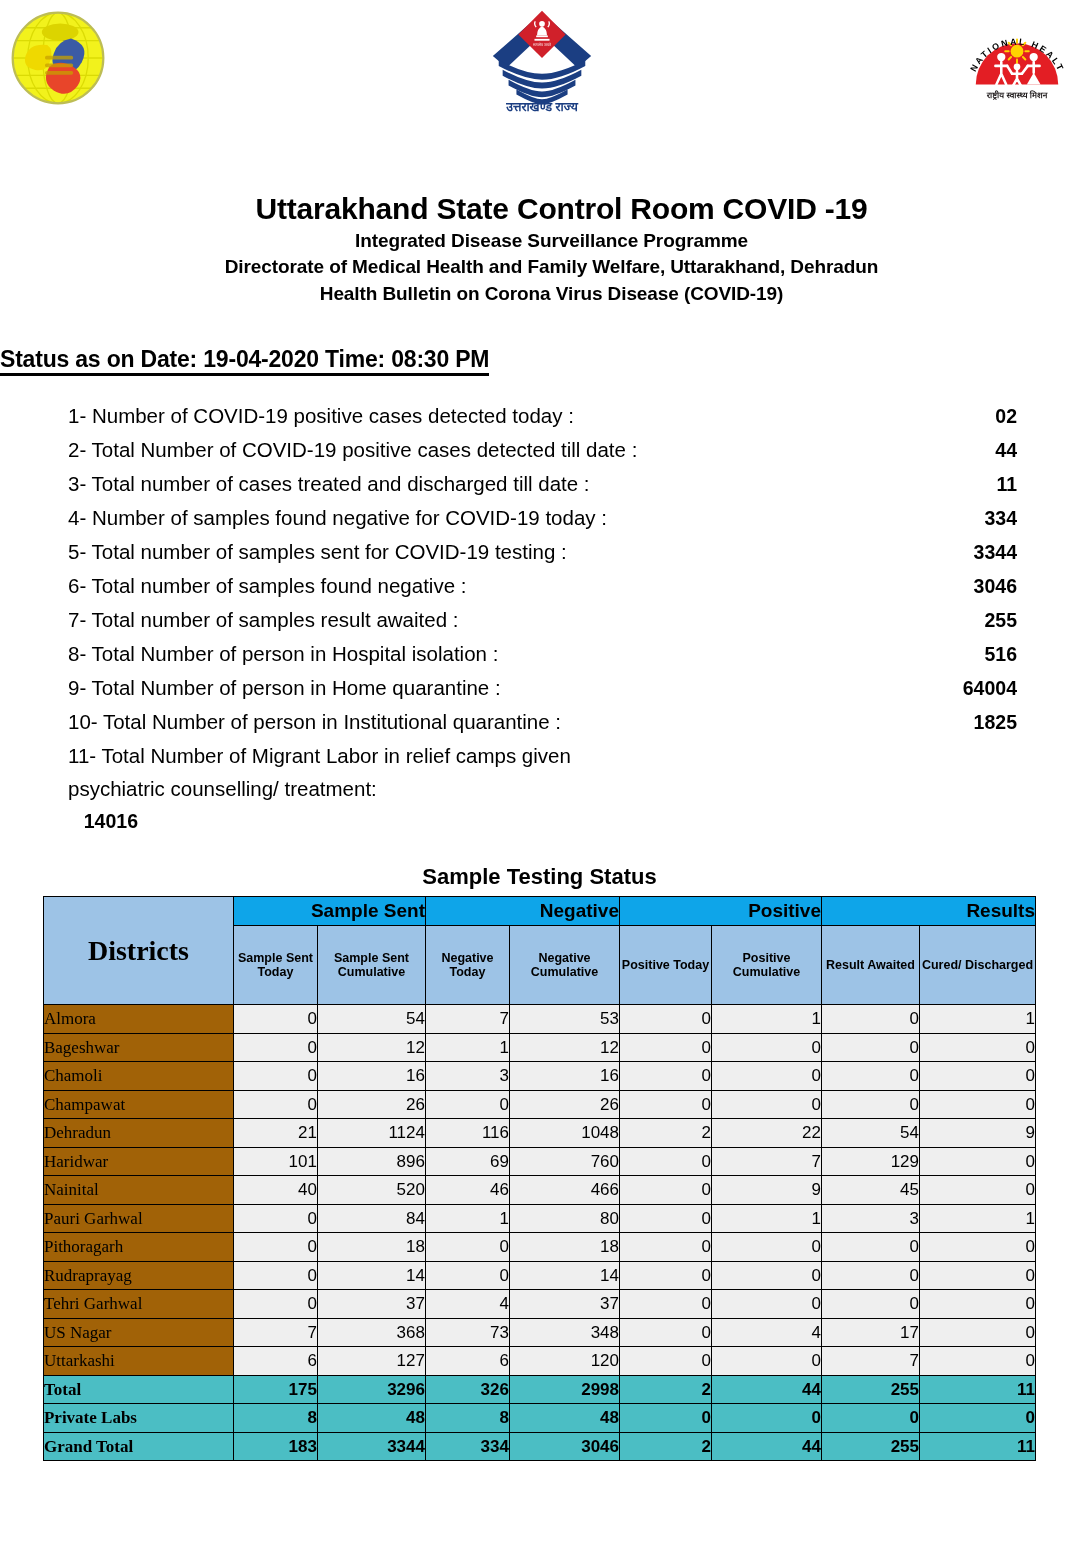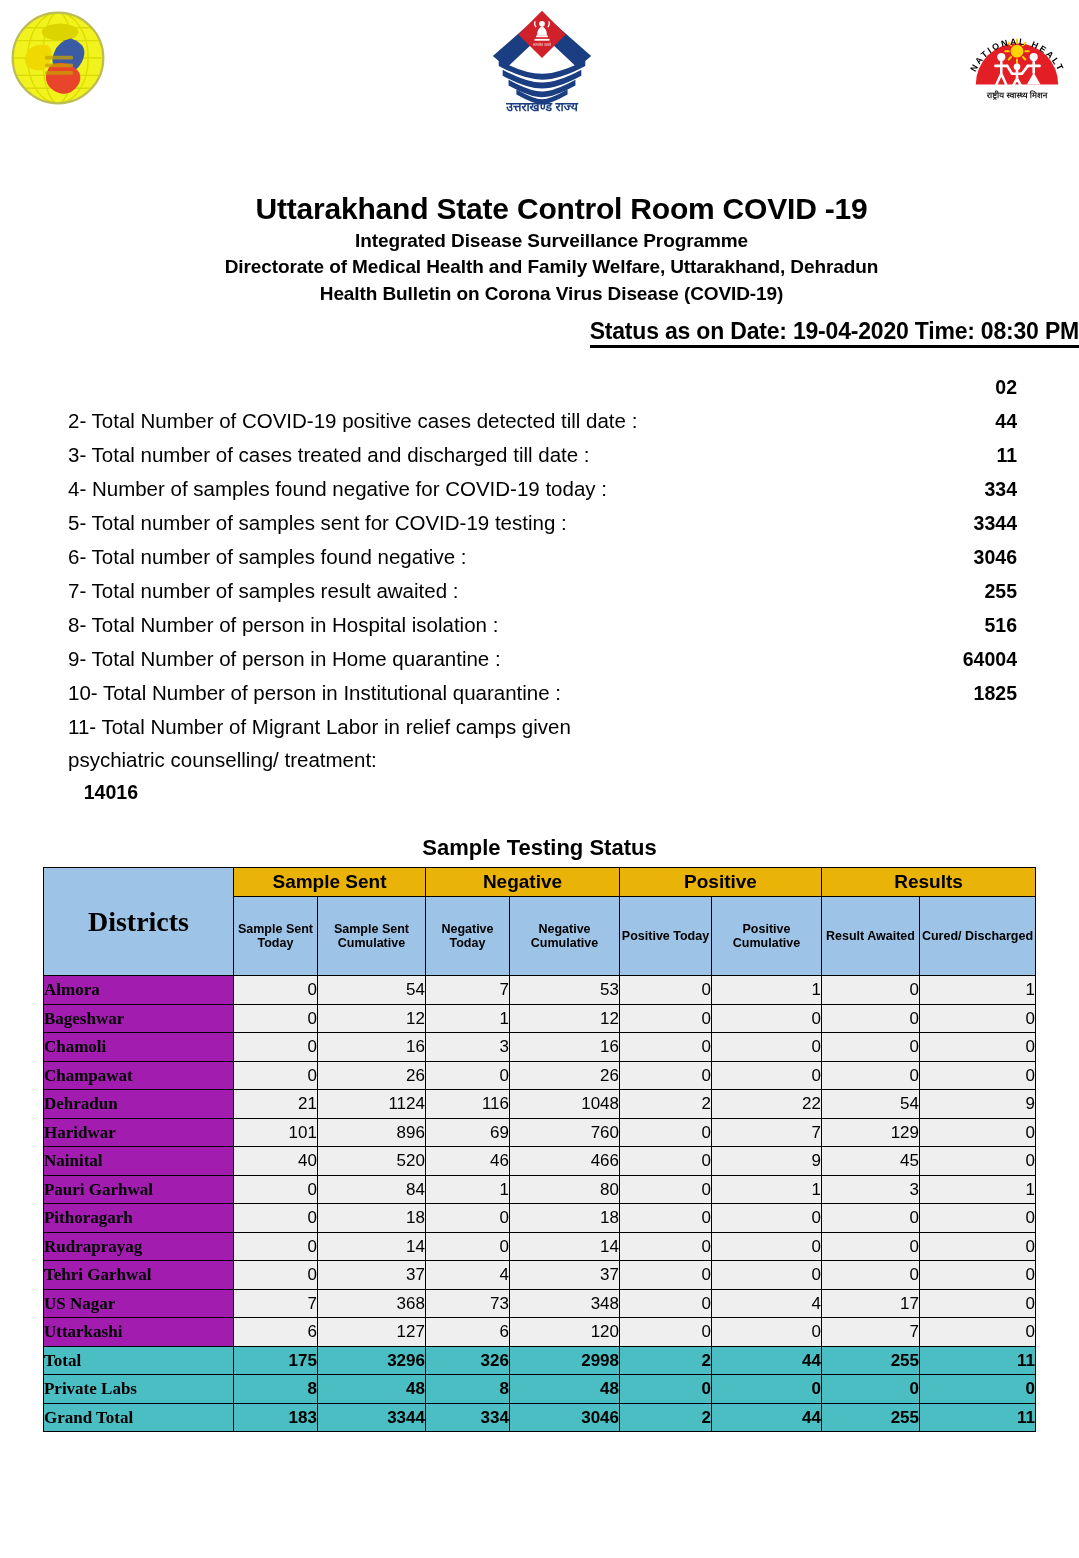--- a/index.html
+++ b/index.html
@@ -42,24 +42,24 @@
     margin-left: 44px;
   }
   .title-sub {
     font-size: 19px;
     font-weight: bold;
     line-height: 1.42;
     letter-spacing: -0.1px;
     padding-left: 24px;
   }
   .status-line {
-    text-align: right;
+    text-align: left;
     font-size: 23px;
     font-weight: bold;
-    margin-top: 10px;
+    margin-top: 38px;
     letter-spacing: -0.2px;
   }
   .status-line span.u {
     border-bottom: 3px solid #000;
     padding-bottom: 1px;
   }
 
   
   .stats {
     margin: 26px 0 0 0;
@@ -101,22 +101,22 @@
     border-collapse: collapse;
     width: 992px;
     margin: 0 auto;
     table-layout: fixed;
   }
   table.sts th, table.sts td {
     border: 1.4px solid #000000;
     padding: 0;
   }
   .grp-head {
-    background: #eab308;
-    text-align: center;
+    background: #0ea5e9;
+    text-align: right;
     font-size: 19px;
     font-weight: bold;
     height: 28px;
     font-family: "Liberation Sans", sans-serif;
   }
   .dist-head {
     background: #9DC3E6;
     text-align: center;
     font-size: 28px;
     font-weight: bold;
@@ -127,24 +127,24 @@
     background: #9DC3E6;
     text-align: center;
     font-size: 12.5px;
     font-weight: bold;
     line-height: 14.5px;
     vertical-align: middle;
     height: 78px;
     padding: 2px 1px;
   }
   td.dist-name {
-    background: #a21caf;
+    background: #a16207;
     font-family: "Liberation Serif", serif;
     font-size: 17px;
-    font-weight: bold;
+    font-weight: normal;
     padding-left: 7px;
     height: 27.5px;
     text-align: left;
   }
   td.num {
     background: #EFEFEF;
     text-align: right;
     font-size: 17px;
     padding-right: 8px;
     font-family: "Liberation Sans", sans-serif;
@@ -273,20 +273,21 @@
   <div class="title-sub">Health Bulletin on Corona Virus Disease (COVID-19)</div>
 </div>
 
 <div class="status-line">
   <span class="u">Status as on  Date: 19-04-2020 Time: 08:30 PM</span>
 </div>
 
 <div class="stats">
 
   <div class="stat-row">
+    <span class="stat-label">1- Number of COVID-19 positive cases detected today :</span>
     <span class="stat-spacer"></span>
     <span class="stat-value">02</span>
   </div>
 
   <div class="stat-row">
     <span class="stat-label">2- Total Number of COVID-19 positive cases detected till date :</span>
     <span class="stat-spacer"></span>
     <span class="stat-value">44</span>
   </div>
 

